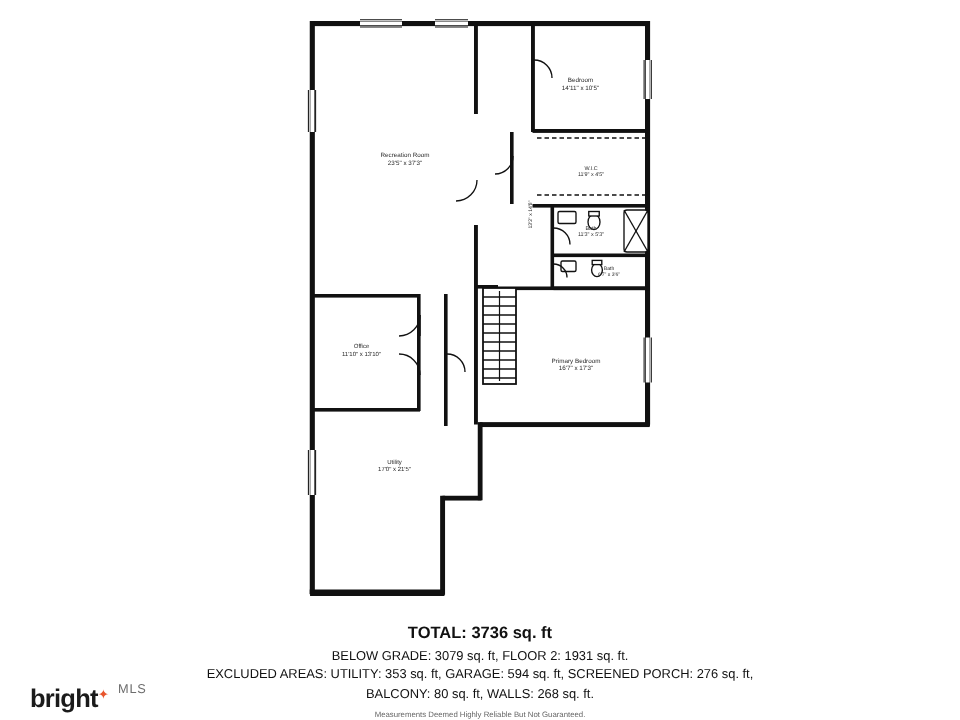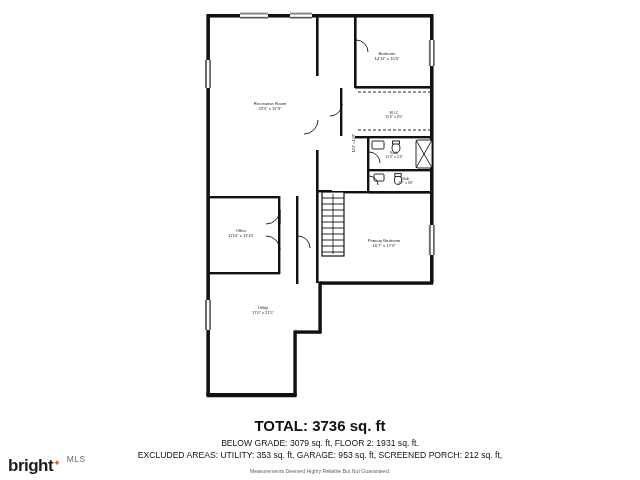--- a/index.html
+++ b/index.html
@@ -53,21 +53,21 @@
     left: 0;
     top: 415px;
     width: 640px;
     text-align: center;
     font-size: 8.6px;
     line-height: 1.45;
     color: #111;
   }
   #summary .total {
     font-weight: bold;
-    font-size: 15px;
+    font-size: 11px;
   }
   #summary .disclaimer {
     font-size: 5.2px;
     color: #666;
     margin-top: 6px;
   }
   
   #logo {
     position: absolute;
     left: 8px;
@@ -75,20 +75,21 @@
     display: flex;
     align-items: flex-end;
     gap: 3px;
   }
   #logo .word {
     font-size: 17px;
     font-weight: bold;
     letter-spacing: -0.5px;
     color: #1b1b1b;
     line-height: 1;
+    margin-left: 12px;
   }
   #logo .spark {
     color: #e8552d;
     font-size: 9px;
     line-height: 1;
     position: relative;
     top: -6px;
     left: -3px;
   }
   #logo .mls {
@@ -273,21 +274,22 @@
     </div>
 
     <div class="room-label rot90" style="left:354px; top:143px; font-size:3.4px;">
       <span class="dim">13'2" x 14'8"</span>
     </div>
   </div>
 
   <div id="summary">
     <div class="total">TOTAL: 3736 sq. ft</div>
     <div>BELOW GRADE: 3079 sq. ft, FLOOR 2: 1931 sq. ft.</div>
-    <div>EXCLUDED AREAS: UTILITY: 353 sq. ft, GARAGE: 953 sq. ft, SCREENED PORCH: 212 sq. ft,</div>
+    <div>EXCLUDED AREAS: UTILITY: 353 sq. ft, GARAGE: 594 sq. ft, SCREENED PORCH: 276 sq. ft,</div>
+    <div>BALCONY: 80 sq. ft, WALLS: 268 sq. ft.</div>
     <div class="disclaimer">Measurements Deemed Highly Reliable But Not Guaranteed.</div>
   </div>
 
   <div id="logo">
     <span class="word">bright</span>
     <span class="spark">✦</span>
     <span class="mls">MLS</span>
   </div>
 
 </div>

